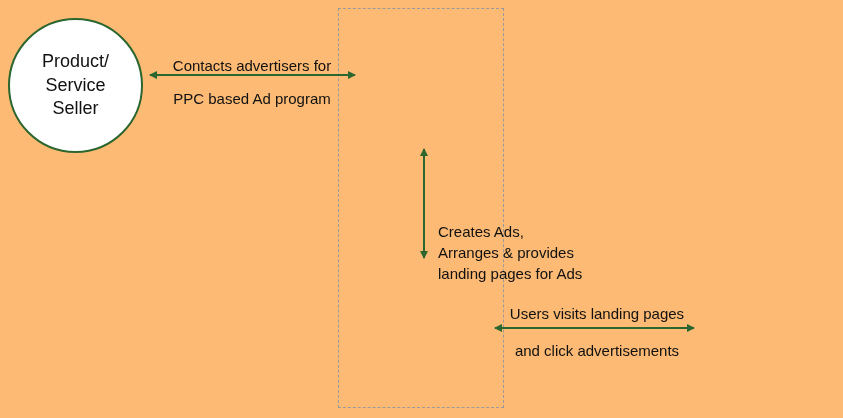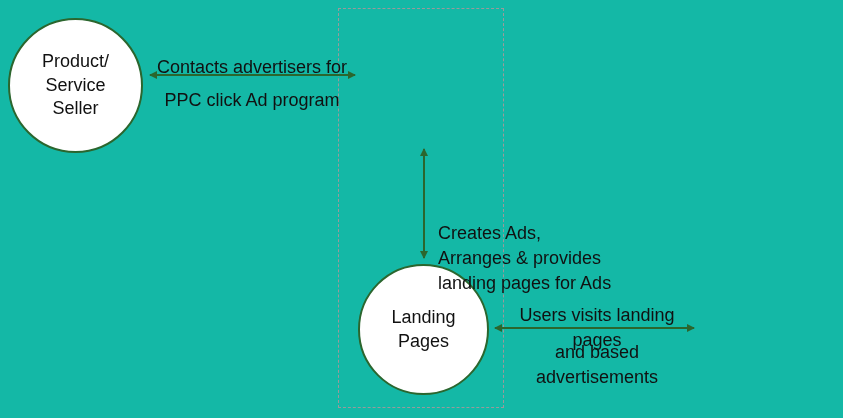--- a/index.html
+++ b/index.html
@@ -5,21 +5,21 @@
   html, body {
     margin: 0;
     padding: 0;
     background: #ffffff;
     font-family: "Liberation Sans", sans-serif;
   }
   .canvas {
     position: relative;
     width: 843px;
     height: 418px;
-    background: #14b8a6;
+    background: #fdba74;
     overflow: hidden;
   }
   .dashed-box {
     position: absolute;
     left: 338px;
     top: 8px;
     width: 166px;
     height: 400px;
     border: 1px dashed #9a9a9a;
     box-sizing: border-box;
@@ -41,21 +41,21 @@
     line-height: 1.32;
     color: #111111;
   }
   #node-seller   { left: 8px;   top: 18px;  width: 135px; height: 135px; }
   #node-ppc      { left: 361px; top: 15px;  width: 126px; height: 126px; }
   #node-landing  { left: 358px; top: 264px; width: 131px; height: 131px; }
   #node-audience { left: 700px; top: 263px; width: 133px; height: 133px; }
 
   .edge-label {
     position: absolute;
-    font-size: 18px;
+    font-size: 15px;
     color: #111111;
     line-height: 1.4;
   }
   .centered { text-align: center; }
   .multiline { white-space: pre-line; text-align: left; margin-top: 39px; }
 
   #label-seller-ppc-1     { left: 150px; top: 55px;  width: 204px; }
   #label-seller-ppc-2     { left: 150px; top: 88px;  width: 204px; }
   #label-ppc-landing      { left: 438px; top: 182px; width: 190px; }
   #label-landing-audience-1 { left: 494px; top: 303px; width: 206px; }
@@ -91,29 +91,25 @@
     <line x1="495" y1="328" x2="694" y2="328" stroke="#2b662e" stroke-width="2" marker-start="url(#arrow-start)" marker-end="url(#arrow-end)"></line>
   </svg>
 
   <div class="node" id="node-seller">
     <span class="node-label">Product/
 Service
 Seller</span>
   </div>
 
 
-  <div class="node" id="node-landing">
-    <span class="node-label">Landing
-Pages</span>
-  </div>
 
 
   <div class="edge-label centered" id="label-seller-ppc-1">Contacts advertisers for</div>
-  <div class="edge-label centered" id="label-seller-ppc-2">PPC click Ad program</div>
+  <div class="edge-label centered" id="label-seller-ppc-2">PPC based Ad program</div>
 
   <div class="edge-label multiline" id="label-ppc-landing">Creates Ads,
 Arranges &amp; provides
 landing pages for Ads</div>
 
   <div class="edge-label centered" id="label-landing-audience-1">Users visits landing pages</div>
-  <div class="edge-label centered" id="label-landing-audience-2">and based advertisements</div>
+  <div class="edge-label centered" id="label-landing-audience-2">and click advertisements</div>
 
 </div>
 
 </body></html>

